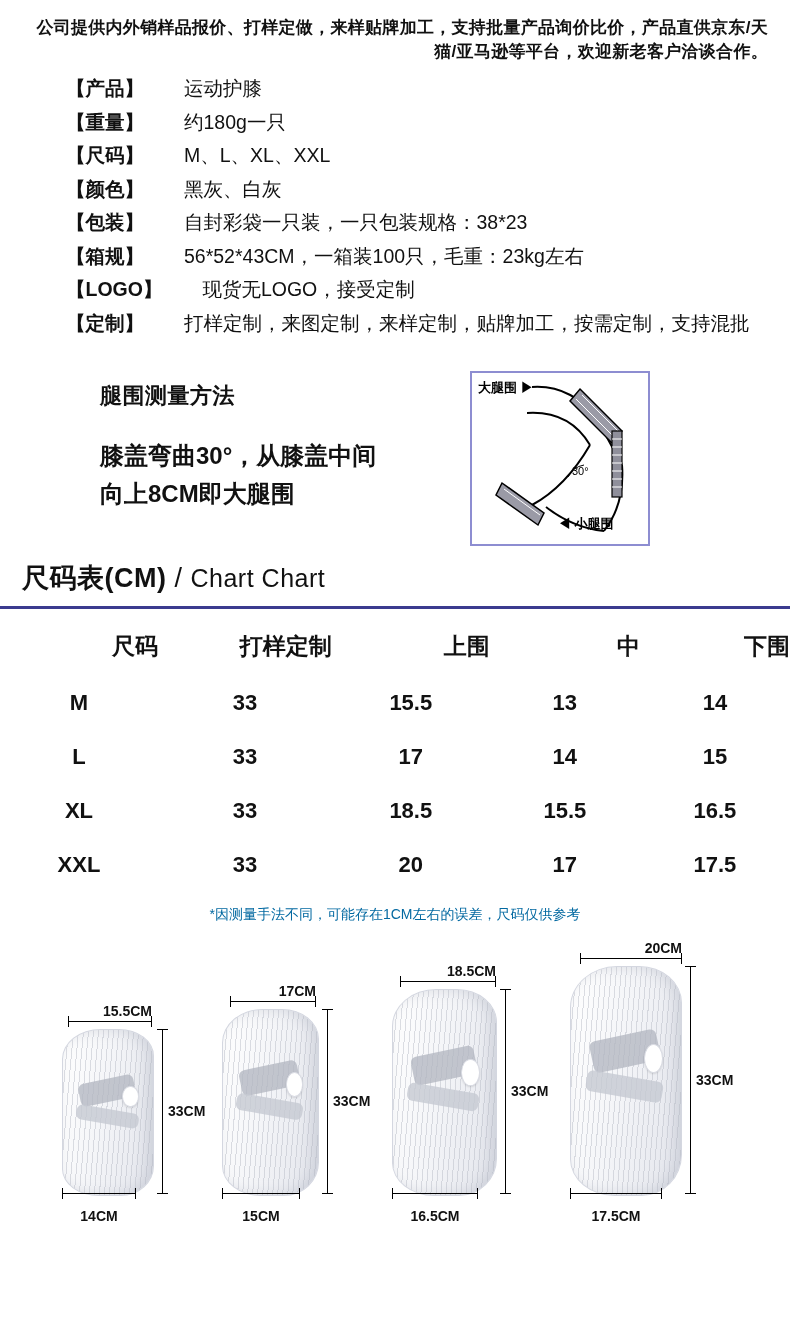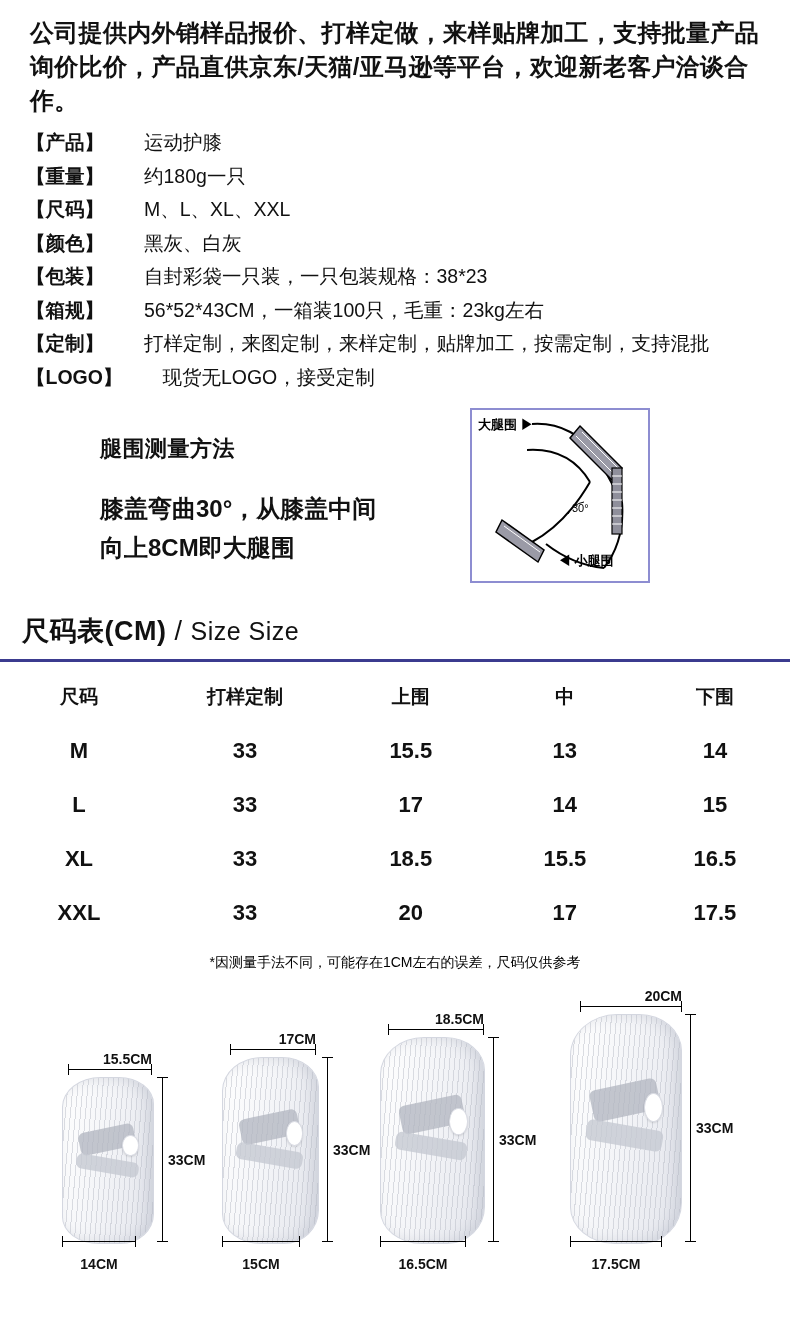--- a/index.html
+++ b/index.html
@@ -12,37 +12,39 @@
     height: 1329px;
     position: relative;
     font-family: "Liberation Sans", sans-serif;
     color: #111111;
     overflow: hidden;
   }
 
   
   .intro {
     padding: 16px 22px 4px 30px;
-    font-size: 24px;
+    font-size: 17px;
     font-weight: bold;
     line-height: 1.42;
     letter-spacing: 0.3px;
+    text-align: right;
   }
 
   
   .specs {
     padding: 4px 20px 0 26px;
   }
   .spec-row {
     font-size: 19.5px;
     line-height: 1.72;
     white-space: nowrap;
   }
   .spec-key {
     font-weight: bold;
+    margin-left: 40px;
   }
   .spec-val {
     font-weight: normal;
     margin-left: 40px;
   }
 
   
   .measure-block {
     position: relative;
     height: 205px;
@@ -61,21 +63,21 @@
   }
   .measure-desc {
     margin-top: 26px;
     font-size: 24px;
     font-weight: bold;
     line-height: 1.6;
   }
   .measure-figure {
     position: absolute;
     left: 470px;
-    top: 0px;
+    top: 16px;
     width: 180px;
     height: 175px;
     border: 2px solid #8d8dd1;
     background: #ffffff;
     box-sizing: border-box;
   }
   .fig-label {
     position: absolute;
     font-size: 13px;
     font-weight: bold;
@@ -103,24 +105,24 @@
     margin: 2px 0 0 0;
   }
 
   
   table.size-table {
     width: 100%;
     border-collapse: collapse;
     margin-top: 6px;
   }
   table.size-table th {
-    font-size: 19px;
+    font-size: 23px;
     font-weight: bold;
     padding: 16px 0 14px 0;
-    text-align: center;
+    text-align: right;
   }
   table.size-table td {
     font-size: 22px;
     font-weight: bold;
     padding: 14px 0;
     text-align: center;
   }
   table.size-table th:nth-child(1),
   table.size-table td:nth-child(1) { width: 20%; }
   table.size-table th:nth-child(2),
@@ -129,21 +131,21 @@
   table.size-table td:nth-child(3) { width: 20%; }
   table.size-table th:nth-child(4),
   table.size-table td:nth-child(4) { width: 19%; }
   table.size-table th:nth-child(5),
   table.size-table td:nth-child(5) { width: 19%; }
 
   .note {
     text-align: center;
     font-size: 14px;
     margin-top: 14px;
-    color: #000000;
+    color: #0369a1;
   }
 
   
   .diagram-row {
     position: relative;
     height: 300px;
     margin-top: 10px;
   }
   .kneepad {
     position: absolute;
@@ -297,24 +299,24 @@
   <div class="spec-row">
     <span class="spec-key">【颜色】</span><span class="spec-val">黑灰、白灰</span>
   </div>
   <div class="spec-row">
     <span class="spec-key">【包装】</span><span class="spec-val">自封彩袋一只装，一只包装规格：38*23</span>
   </div>
   <div class="spec-row">
     <span class="spec-key">【箱规】</span><span class="spec-val">56*52*43CM，一箱装100只，毛重：23kg左右</span>
   </div>
   <div class="spec-row">
+    <span class="spec-key">【LOGO】</span><span class="spec-val">现货无LOGO，接受定制</span>
+  </div>
+  <div class="spec-row">
     <span class="spec-key">【定制】</span><span class="spec-val">打样定制，来图定制，来样定制，贴牌加工，按需定制，支持混批</span>
-  </div>
-  <div class="spec-row">
-    <span class="spec-key">【LOGO】</span><span class="spec-val">现货无LOGO，接受定制</span>
   </div>
 </div>
 
 <div class="measure-block">
   <div class="measure-text">
     <div class="measure-title">腿围测量方法</div>
     <div class="measure-desc">
       <div>膝盖弯曲30°，从膝盖中间</div>
       <div>向上8CM即大腿围</div>
     </div>
@@ -348,21 +350,21 @@
 
       <path d="M96 104 A 22 22 0 0 1 112 92" fill="none" stroke="#000" stroke-width="1"></path>
     </svg>
     <span class="fig-label thigh">大腿围 ▶</span>
     <span class="fig-label calf">◀ 小腿围</span>
     <span class="fig-label angle">30°</span>
   </div>
 </div>
 
 <div class="chart-head">
-  <span class="cn">尺码表(CM)</span><span class="sep"> / </span><span class="en">Size Size</span>
+  <span class="cn">尺码表(CM)</span><span class="sep"> / </span><span class="en">Chart Chart</span>
 </div>
 <div class="rule"></div>
 
 <table class="size-table">
   <thead>
     <tr>
       <th>尺码</th>
       <th>打样定制</th>
       <th>上围</th>
       <th>中</th>
@@ -436,21 +438,21 @@
     <div class="dim-right" style="left:105px; height:185px; top:0;">
       <div class="dim-line-v"></div>
       <span class="lbl">33CM</span>
     </div>
     <div class="dim-bottom" style="width:78px; left:0px;">
       <div class="dim-line-h"></div>
       <span class="lbl">15CM</span>
     </div>
   </div>
 
-  <div class="kneepad" style="left:380px; width:108px;">
+  <div class="kneepad" style="left:392px; width:108px;">
     <div class="dim-top" style="width:96px; left:8px;">
       <span class="lbl">18.5CM</span>
       <div class="dim-line-h"></div>
     </div>
     <div class="pad-shape" style="width:103px; height:205px;">
       <div class="pad-ribs"></div>
       <div class="pad-knob"></div>
     </div>
     <div class="dim-right" style="left:113px; height:205px; top:0;">
       <div class="dim-line-v"></div>

